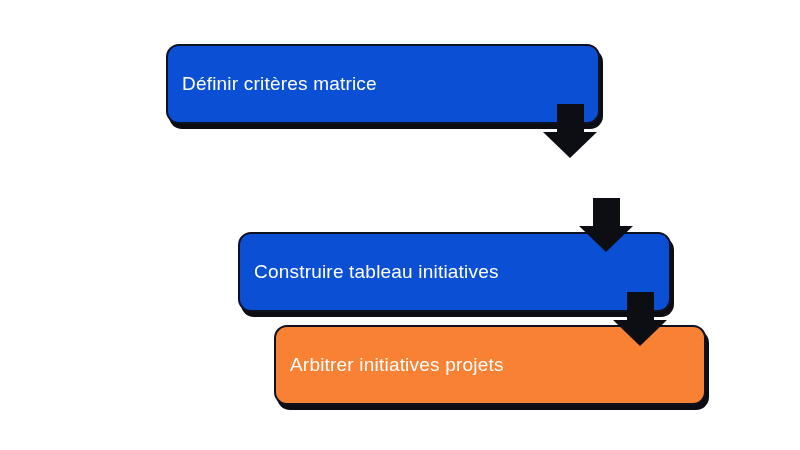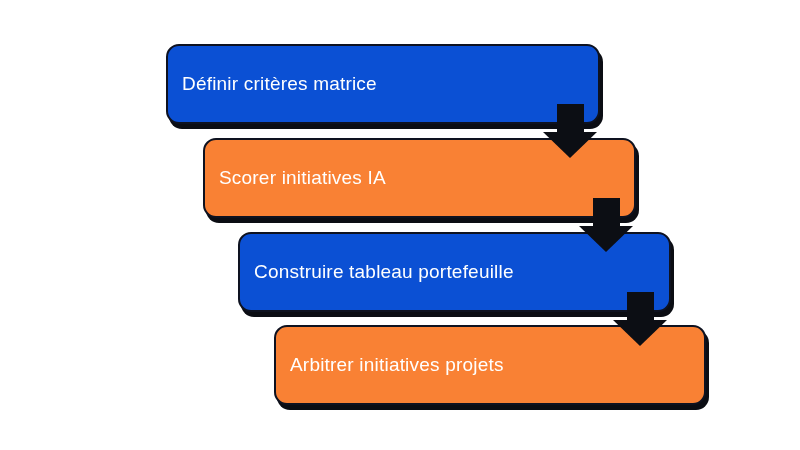--- a/index.html
+++ b/index.html
@@ -55,26 +55,23 @@
 </style>
 </head>
 <body>
 
 <div class="canvas">
 
   <div class="step step-1 blue">
     <span class="step-label">Définir critères matrice</span>
   </div>
 
-  <div class="step step-2 orange">
-    <span class="step-label">Scorer initiatives IA</span>
-  </div>
 
   <div class="step step-3 blue">
-    <span class="step-label">Construire tableau portefeuille</span>
+    <span class="step-label">Construire tableau initiatives</span>
   </div>
 
   <div class="step step-4 orange">
     <span class="step-label">Arbitrer initiatives projets</span>
   </div>
 
   <svg class="arrow arrow-1" viewBox="0 0 54 54" aria-hidden="true">
     <rect class="arrow-shape" x="14" y="0" width="27" height="29"></rect>
     <polygon class="arrow-shape" points="0,28 54,28 27,54"></polygon>
   </svg>

